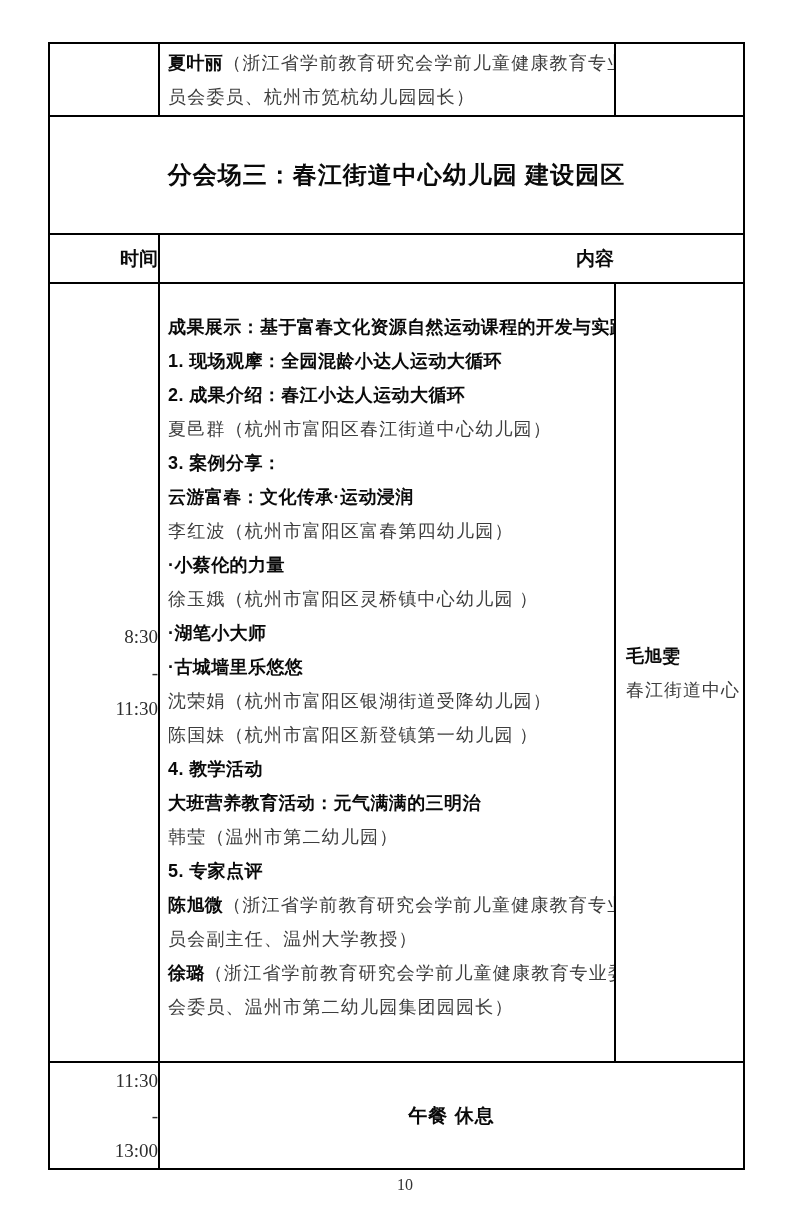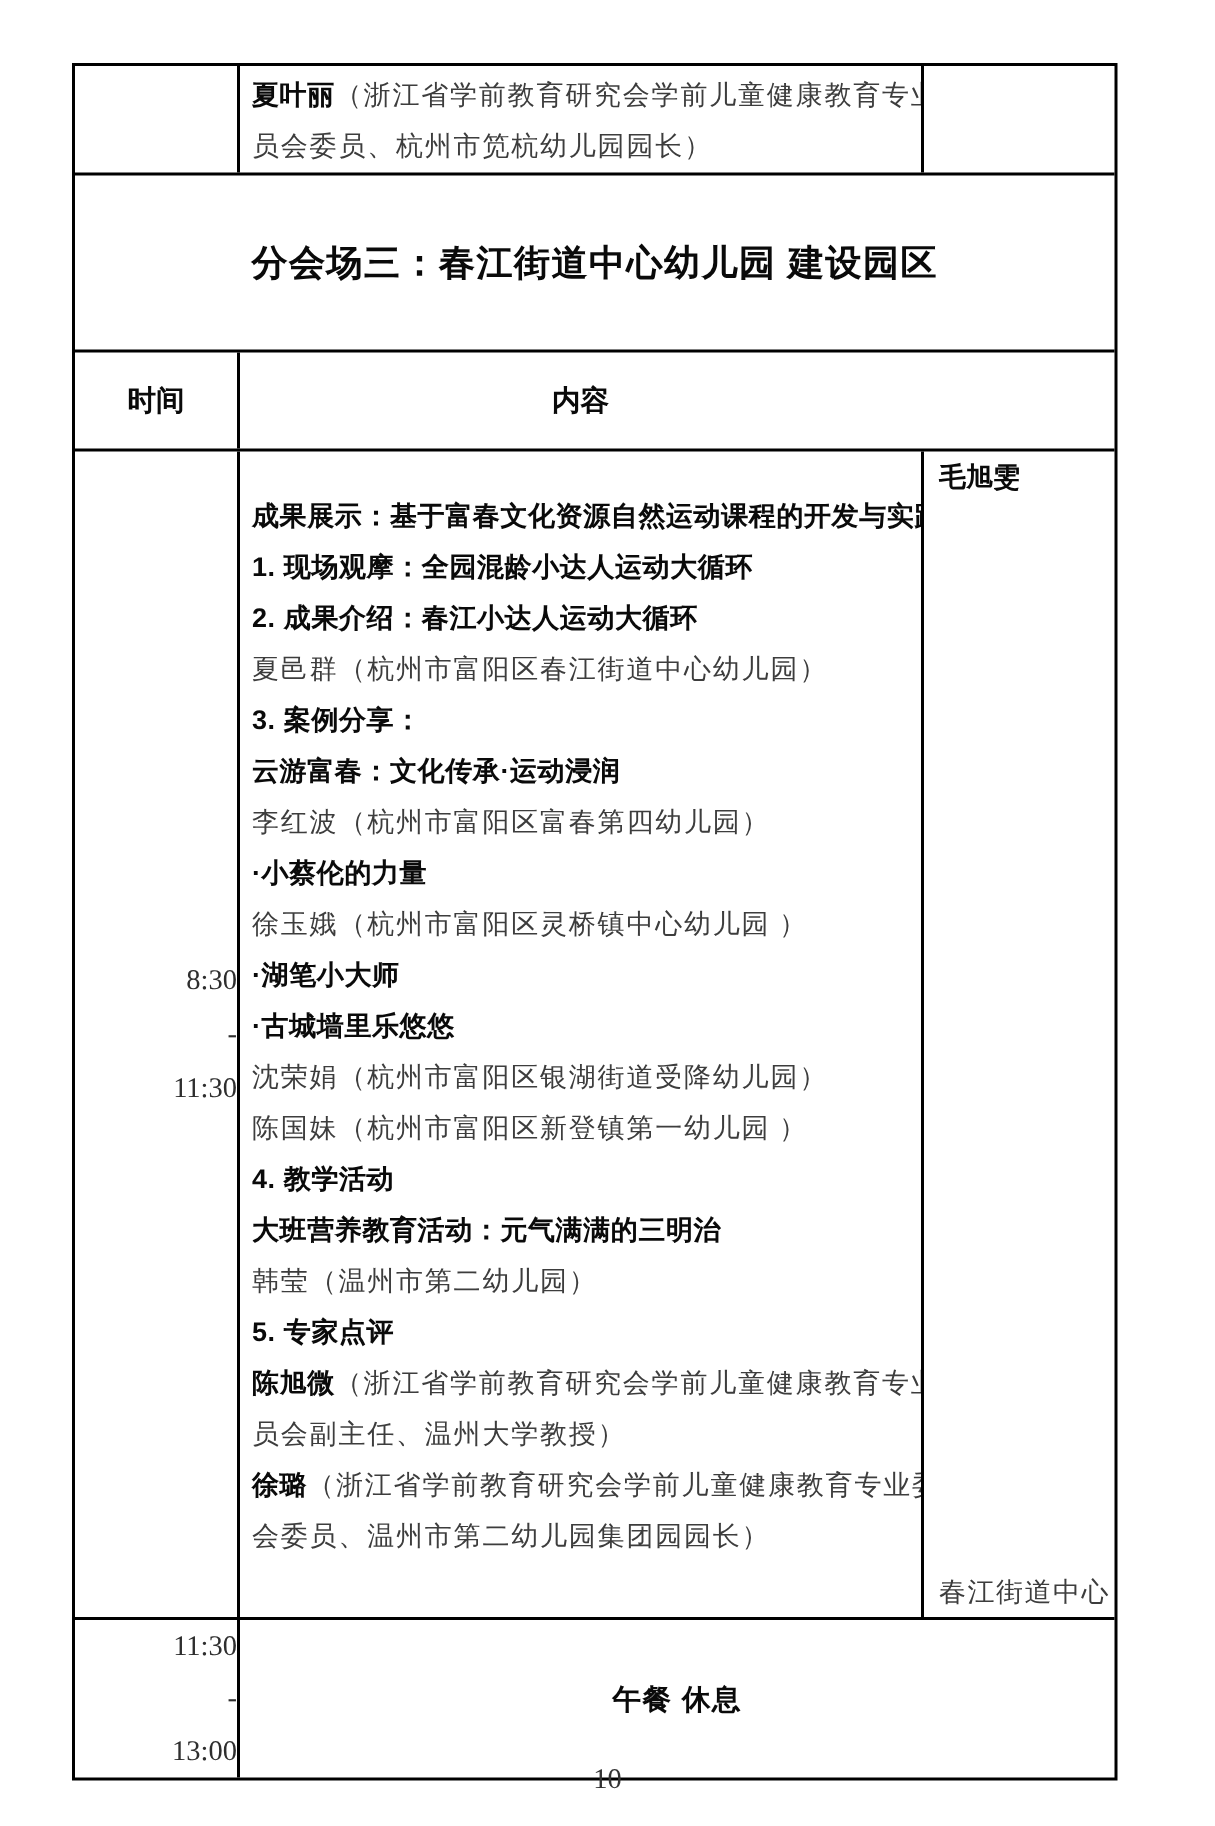--- a/index.html
+++ b/index.html
@@ -10,50 +10,50 @@
   .row + .row{border-top:2px solid #000;}
   .cell{box-sizing:border-box;overflow:hidden;}
   .c1{width:108px;flex:none;}
   .c2{width:456px;flex:none;border-left:2px solid #000;}
   .c3{flex:1;border-left:2px solid #000;}
   .cmerge{flex:1;border-left:2px solid #000;}
 
   
   .r1 .cell{height:71px;}
   .r2cell{height:116px;display:flex;align-items:center;justify-content:center;}
-  .r3 .cell{height:64px;display:flex;align-items:center;justify-content:center;}
+  .r3 .cell{height:47px;display:flex;align-items:center;justify-content:flex-end;}
   .r4 .cell{height:777px;}
   .r5 .cell{height:105px;}
 
   .heiti{font-family:"Liberation Sans","DejaVu Sans",sans-serif;font-weight:bold;color:#0a0a0a;}
 
   .doc-title{font-size:24px;letter-spacing:1px;}
   .hdr-label{font-size:19px;}
   .line{line-height:34px;font-size:18px;white-space:nowrap;}
   .line .b{font-family:"Liberation Sans","DejaVu Sans",sans-serif;font-weight:bold;color:#0a0a0a;letter-spacing:0.4px;}
   .line .r{font-family:"Liberation Serif","DejaVu Serif",serif;color:#3d3d3d;letter-spacing:1.2px;}
 
   .r1-content{padding:2px 8px 0 8px;}
   .r4-content{padding:26px 8px 0 8px;}
 
   .vcenter{height:100%;display:flex;flex-direction:column;align-items:flex-end;justify-content:center;border-radius:16px;}
   .time-line{line-height:36px;font-size:19px;color:#2e2e2e;text-align:center;
              font-family:"Liberation Serif","DejaVu Serif",serif;}
   .r5 .time-line{line-height:35px;}
 
-  .host-block{height:100%;display:flex;flex-direction:column;justify-content:space-between;padding-left:10px;}
+  .host-block{height:100%;display:flex;flex-direction:column;justify-content:center;padding-left:10px;}
   .host-line{line-height:34px;font-size:18px;white-space:nowrap;}
   .host-line.bold{font-family:"Liberation Sans","DejaVu Sans",sans-serif;font-weight:bold;color:#0a0a0a;}
   .host-line.reg{font-family:"Liberation Serif","DejaVu Serif",serif;color:#3d3d3d;letter-spacing:1px;}
 
   .lunch-cell{display:flex;align-items:center;justify-content:center;}
   .lunch-label{font-size:19px;letter-spacing:1px;}
 
   .page-number{position:absolute;left:0;top:1176px;width:100%;text-align:center;
-               font-size:19px;color:#333;font-family:"Liberation Serif","DejaVu Serif",serif;}
+               font-size:16px;color:#333;font-family:"Liberation Serif","DejaVu Serif",serif;}
 </style>
 </head>
 <body>
 
 <div class="page">
   <div class="tbl">
 
     <div class="row r1">
       <div class="cell c1"></div>
       <div class="cell c2 r1-content" id="r1-content">

